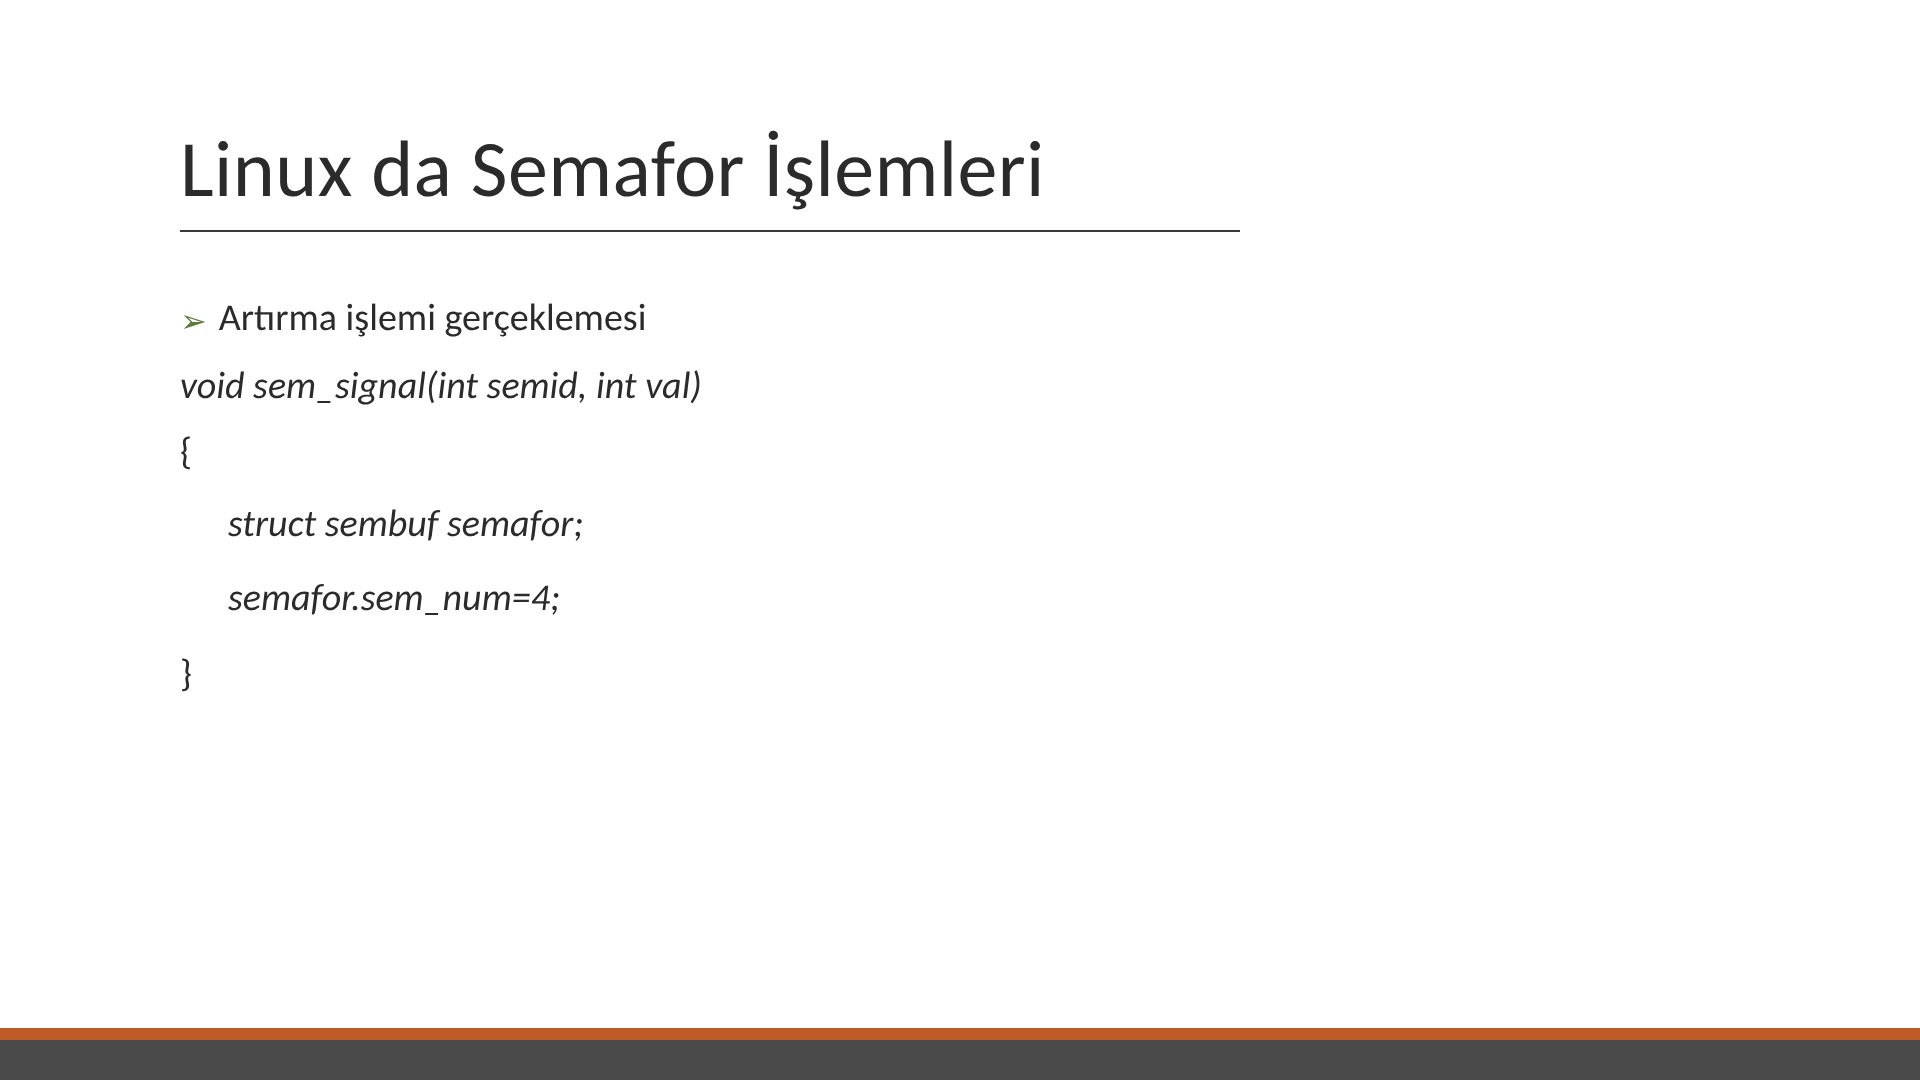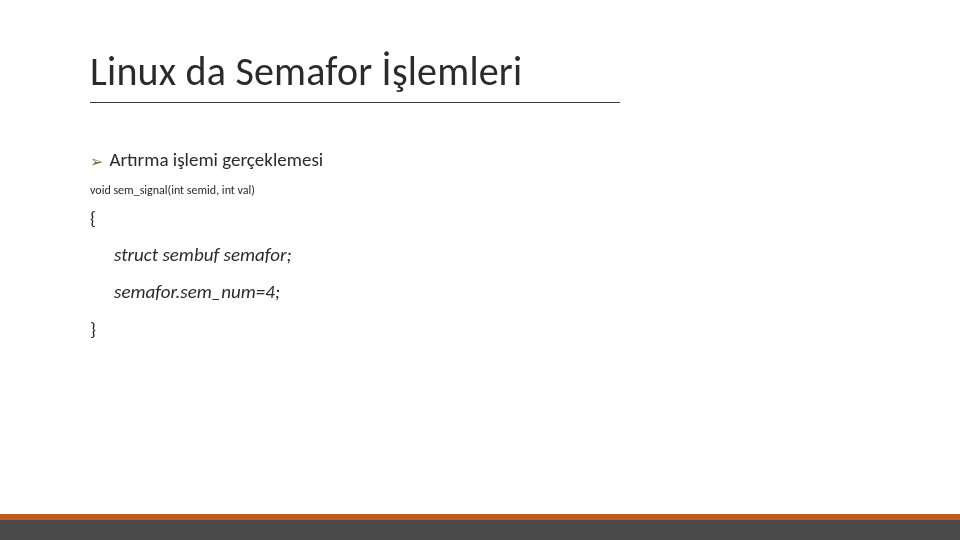--- a/index.html
+++ b/index.html
@@ -15,21 +15,21 @@
   }
   .slide {
     width: 960px;
     height: 540px;
     position: relative;
     box-sizing: border-box;
   }
   .title {
     position: absolute;
     left: 90px;
-    top: 47px;
+    top: 60px;
     font-family: "Calibri Light", Calibri, "Segoe UI", Arial, sans-serif;
     font-size: 40px;
     font-weight: 400;
     color: #2b2b2b;
     border-bottom: 1px solid #3a3a3a;
     width: 530px;
     padding-bottom: 6px;
     letter-spacing: 0.2px;
   }
   .content {
@@ -48,23 +48,24 @@
     margin-bottom: 8px;
   }
   .bullet-marker {
     color: #5b7b3a;
     font-size: 16px;
     margin-right: 6px;
     position: relative;
     top: 1px;
   }
   .codey {
-    font-size: 12px;
+    font-size: 19px;
     line-height: 1.2;
     margin: 10px 0 6px 0;
+    font-style: italic;
   }
   .brace {
     font-size: 19px;
     margin: 10px 0;
   }
   .codeline {
     font-size: 19px;
     line-height: 1.2;
     margin: 14px 0;
     padding-left: 24px;

